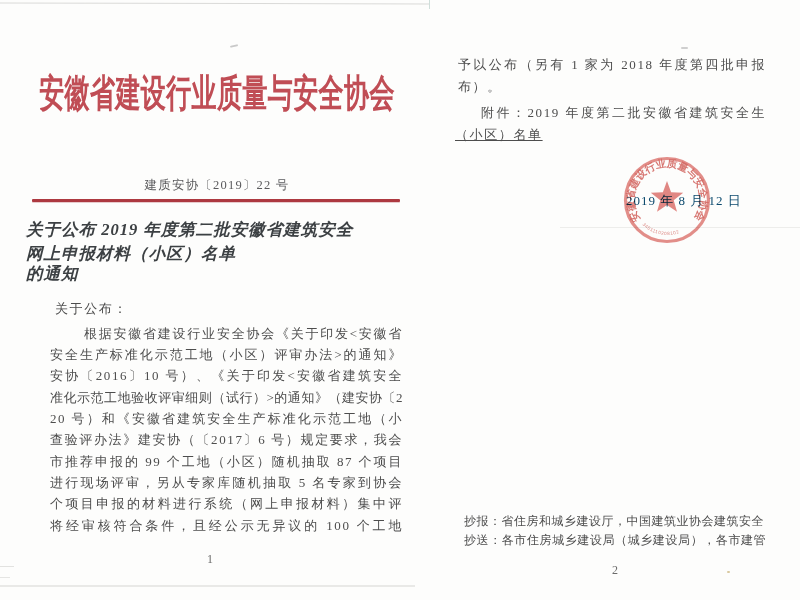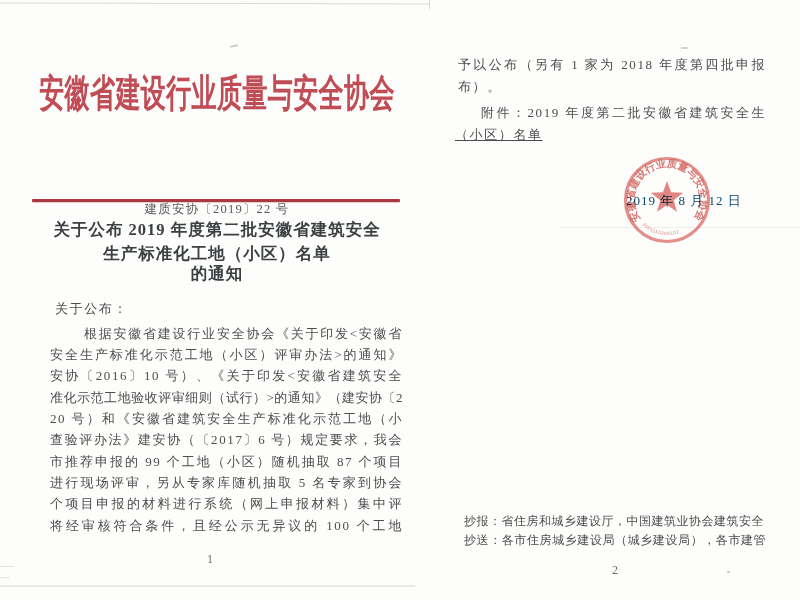--- a/index.html
+++ b/index.html
@@ -18,29 +18,29 @@
     word-break:break-all;overflow:hidden;height:18px;
   }
   .center{text-align:center;text-align-last:center;white-space:nowrap;}
   .org-title{
     left:26px;top:73px;width:382px;text-align:center;
     font-size:25px;font-weight:bold;letter-spacing:0.4px;line-height:27px;
     color:#c04d55;transform:scaleY(1.52);transform-origin:50% 0%;
   }
   .doc-number{
     left:26px;top:176px;width:382px;text-align:center;
-    font-size:12.5px;color:#5a5a5c;letter-spacing:1.2px;margin-top:24px;
+    font-size:12.5px;color:#5a5a5c;letter-spacing:1.2px;
   }
   .red-rule{
     left:32px;top:199px;width:368px;height:3px;background:#ad3940;
     border-radius:1px;box-shadow:0 1px 0 rgba(173,57,64,0.25);
   }
   .doc-title{
-    left:26px;width:382px;text-align:center;font-size:16.5px;font-weight:bold;
-    color:#3c4043;letter-spacing:1px;line-height:20px;white-space:nowrap;
+    left:26px;width:382px;text-align:left;font-size:16.5px;font-weight:bold;
+    color:#3c4043;letter-spacing:1px;line-height:20px;white-space:nowrap;font-style:italic;
   }
   .pagenum{font-size:12px;color:#6b6b6b;letter-spacing:0;}
   .cc{font-size:12px;letter-spacing:0.4px;color:#4d4d4d;}
   .artifact{position:absolute;pointer-events:none;}
   .seal-svg{position:absolute;left:620px;top:153px;z-index:3;opacity:0.88;mix-blend-mode:multiply;}
   .date-line{
     left:626px;top:192px;z-index:2;font-size:13px;letter-spacing:1px;
     color:#0c4a6e;white-space:nowrap;
   }
 </style>
@@ -61,21 +61,21 @@
 
   <div>
 
     <div class="txt org-title">安徽省建设行业质量与安全协会</div>
 
     <div class="txt doc-number">建质安协〔2019〕22 号</div>
 
     <div class="abs red-rule"></div>
 
     <div class="txt doc-title" style="top:220px;">关于公布 2019 年度第二批安徽省建筑安全</div>
-    <div class="txt doc-title" style="top:244px;">生产标准化工地（小区）名单</div>
+    <div class="txt doc-title" style="top:244px;">网上申报材料（小区）名单</div>
     <div class="txt doc-title" style="top:264px;">的通知</div>
 
     <div class="txt" style="left:55px;top:300px;">关于公布：</div>
 
     <div class="txt just" style="left:84px;top:325px;width:319px;">根据安徽省建设行业安全协会《关于印发&lt;安徽省建筑</div>
     <div class="txt just" style="left:50px;top:346px;width:353px;">安全生产标准化示范工地（小区）评审办法&gt;的通知》（建</div>
     <div class="txt just" style="left:50px;top:367px;width:353px;">安协〔2016〕10 号）、《关于印发&lt;安徽省建筑安全生产标</div>
     <div class="txt just" style="left:50px;top:389px;width:353px;letter-spacing:0.4px;">准化示范工地验收评审细则（试行）&gt;的通知》（建安协〔2016〕</div>
     <div class="txt just" style="left:50px;top:410px;width:353px;">20 号）和《安徽省建筑安全生产标准化示范工地（小区）抽</div>
     <div class="txt just" style="left:50px;top:431px;width:353px;">查验评办法》建安协（〔2017〕6 号）规定要求，我会对各</div>

